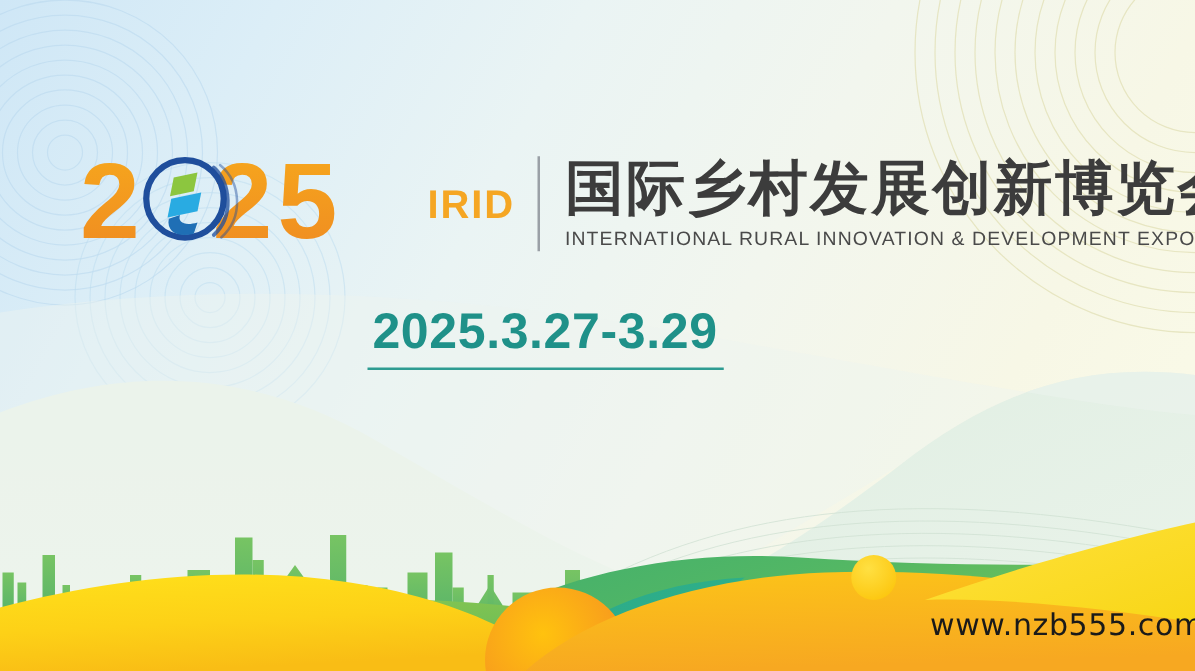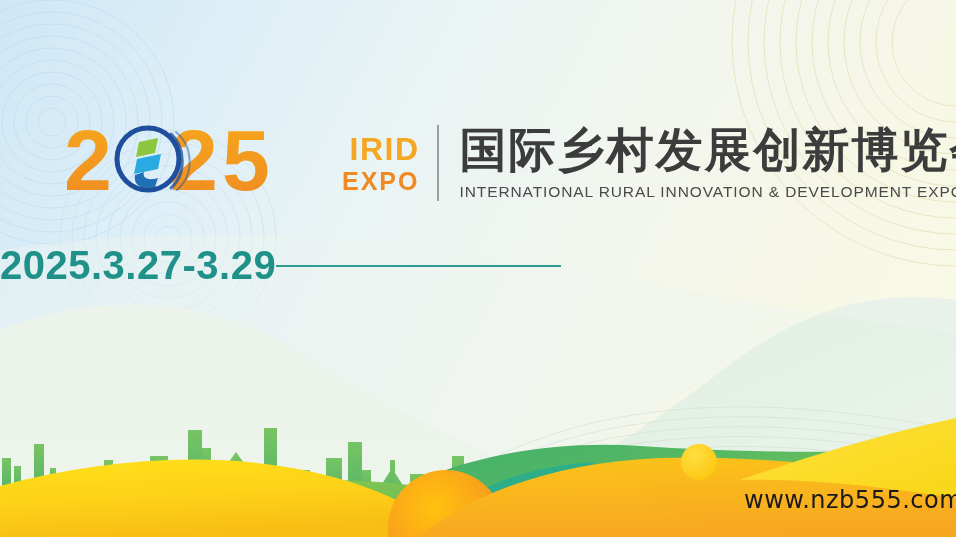--- a/index.html
+++ b/index.html
@@ -49,21 +49,21 @@
     letter-spacing:2px;line-height:1.05;white-space:nowrap;
   }
   #title-en{
     font-size:15.5px;color:#4a4a4a;letter-spacing:0.9px;
     margin-top:9px;white-space:nowrap;
   }
 
   
   #date-block{
     position:absolute;left:0;top:243px;width:872px;
-    display:flex;flex-direction:row;align-items:center;
+    display:flex;flex-direction:column;align-items:center;
   }
   #date-text{
     font-size:40px;font-weight:bold;color:#1f9189;
     letter-spacing:0.5px;line-height:1.1;
   }
   #date-rule{
     width:285px;height:2px;background:#2e9c92;margin:7px 0 6px 0;
   }
   #venue-text{
     font-size:28px;font-weight:bold;color:#2e9c92;letter-spacing:2px;
@@ -290,21 +290,20 @@
           <path d="M61,6 C78,20 80,48 62,64" fill="none" stroke="#1f4e9c" stroke-width="2" opacity="0.45" stroke-linecap="round"></path>
           <path d="M24,16 L43,12 L40,27 L21,31 Z" fill="#8cc63f"></path>
           <path d="M22,33 L46,28 L43,43 L19,48 Z" fill="#29abe2"></path>
           <path d="M20,49 C18,60 28,64 40,61 L43,52 C33,55 27,52 29,46 Z" fill="#1f6fb5"></path>
         </g>
       </svg>
     </div>
 
     <div id="irid-group">
       <div id="irid-word">IRID</div>
-      <div id="expo-word">EXPO</div>
     </div>
 
     <div id="title-divider"></div>
 
     <div id="title-group">
       <div id="title-cn">国际乡村发展创新博览会</div>
       <div id="title-en">INTERNATIONAL RURAL INNOVATION &amp; DEVELOPMENT  EXPO</div>
     </div>
   </div>
 

